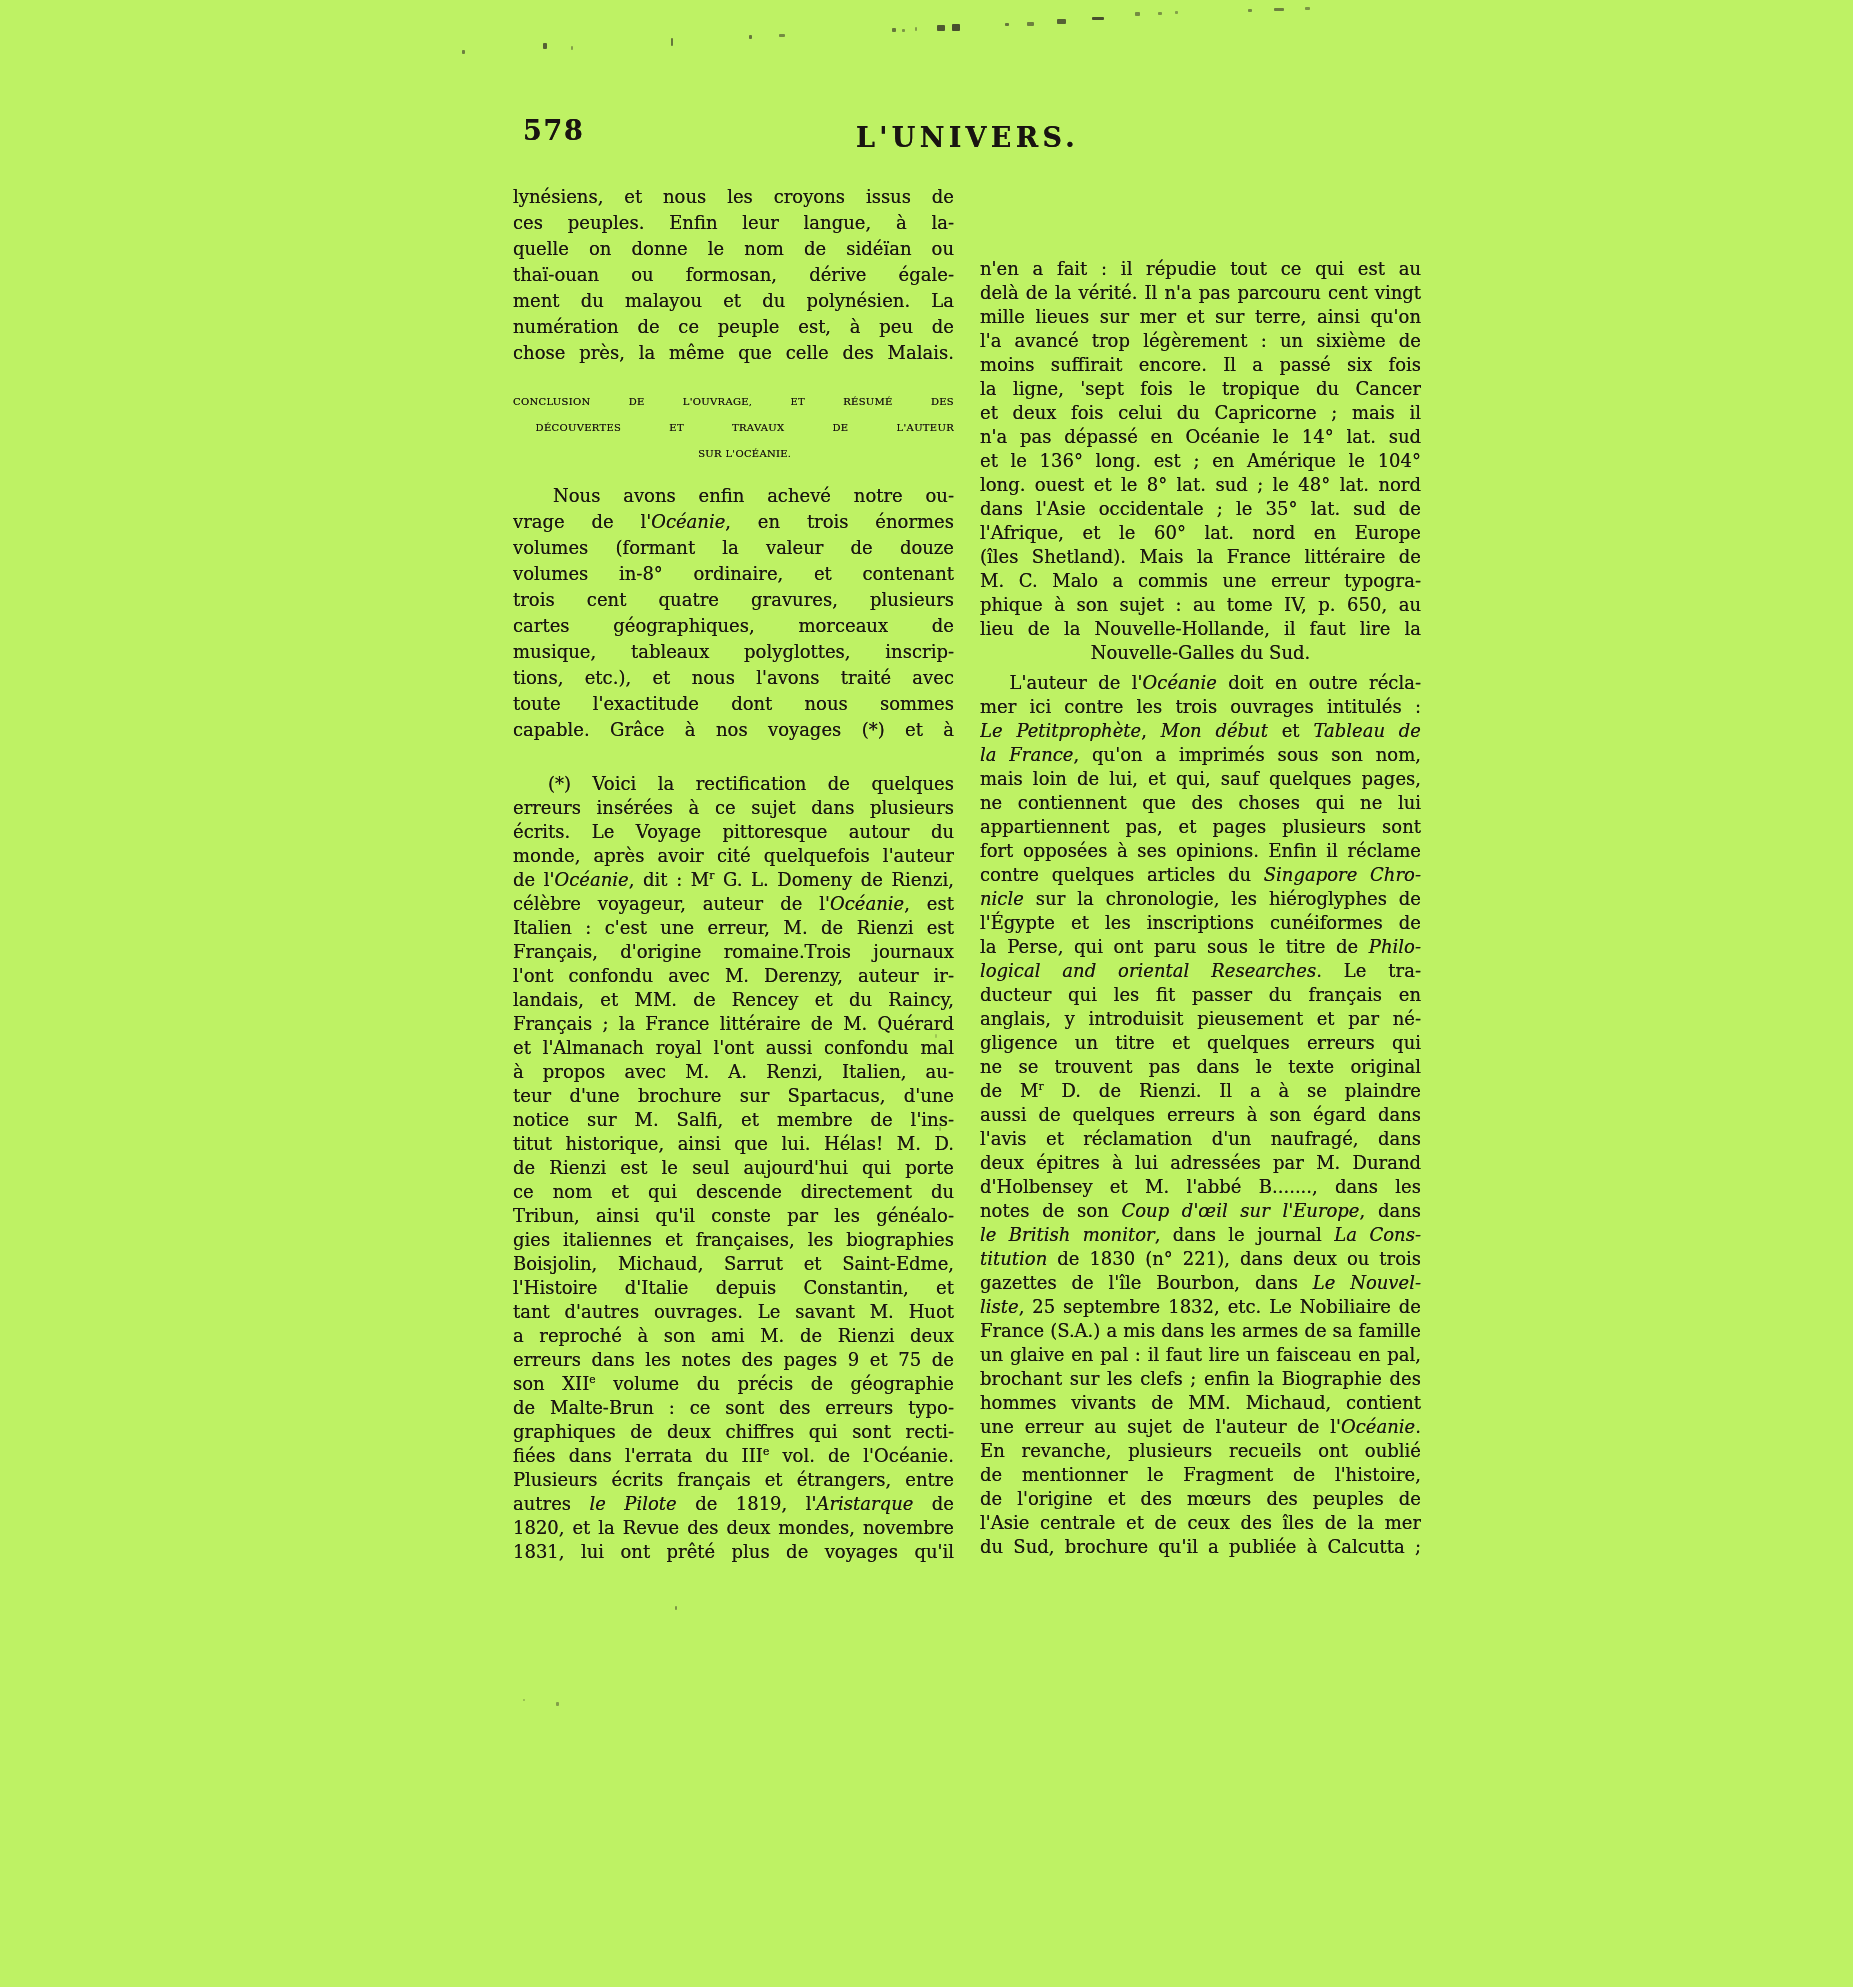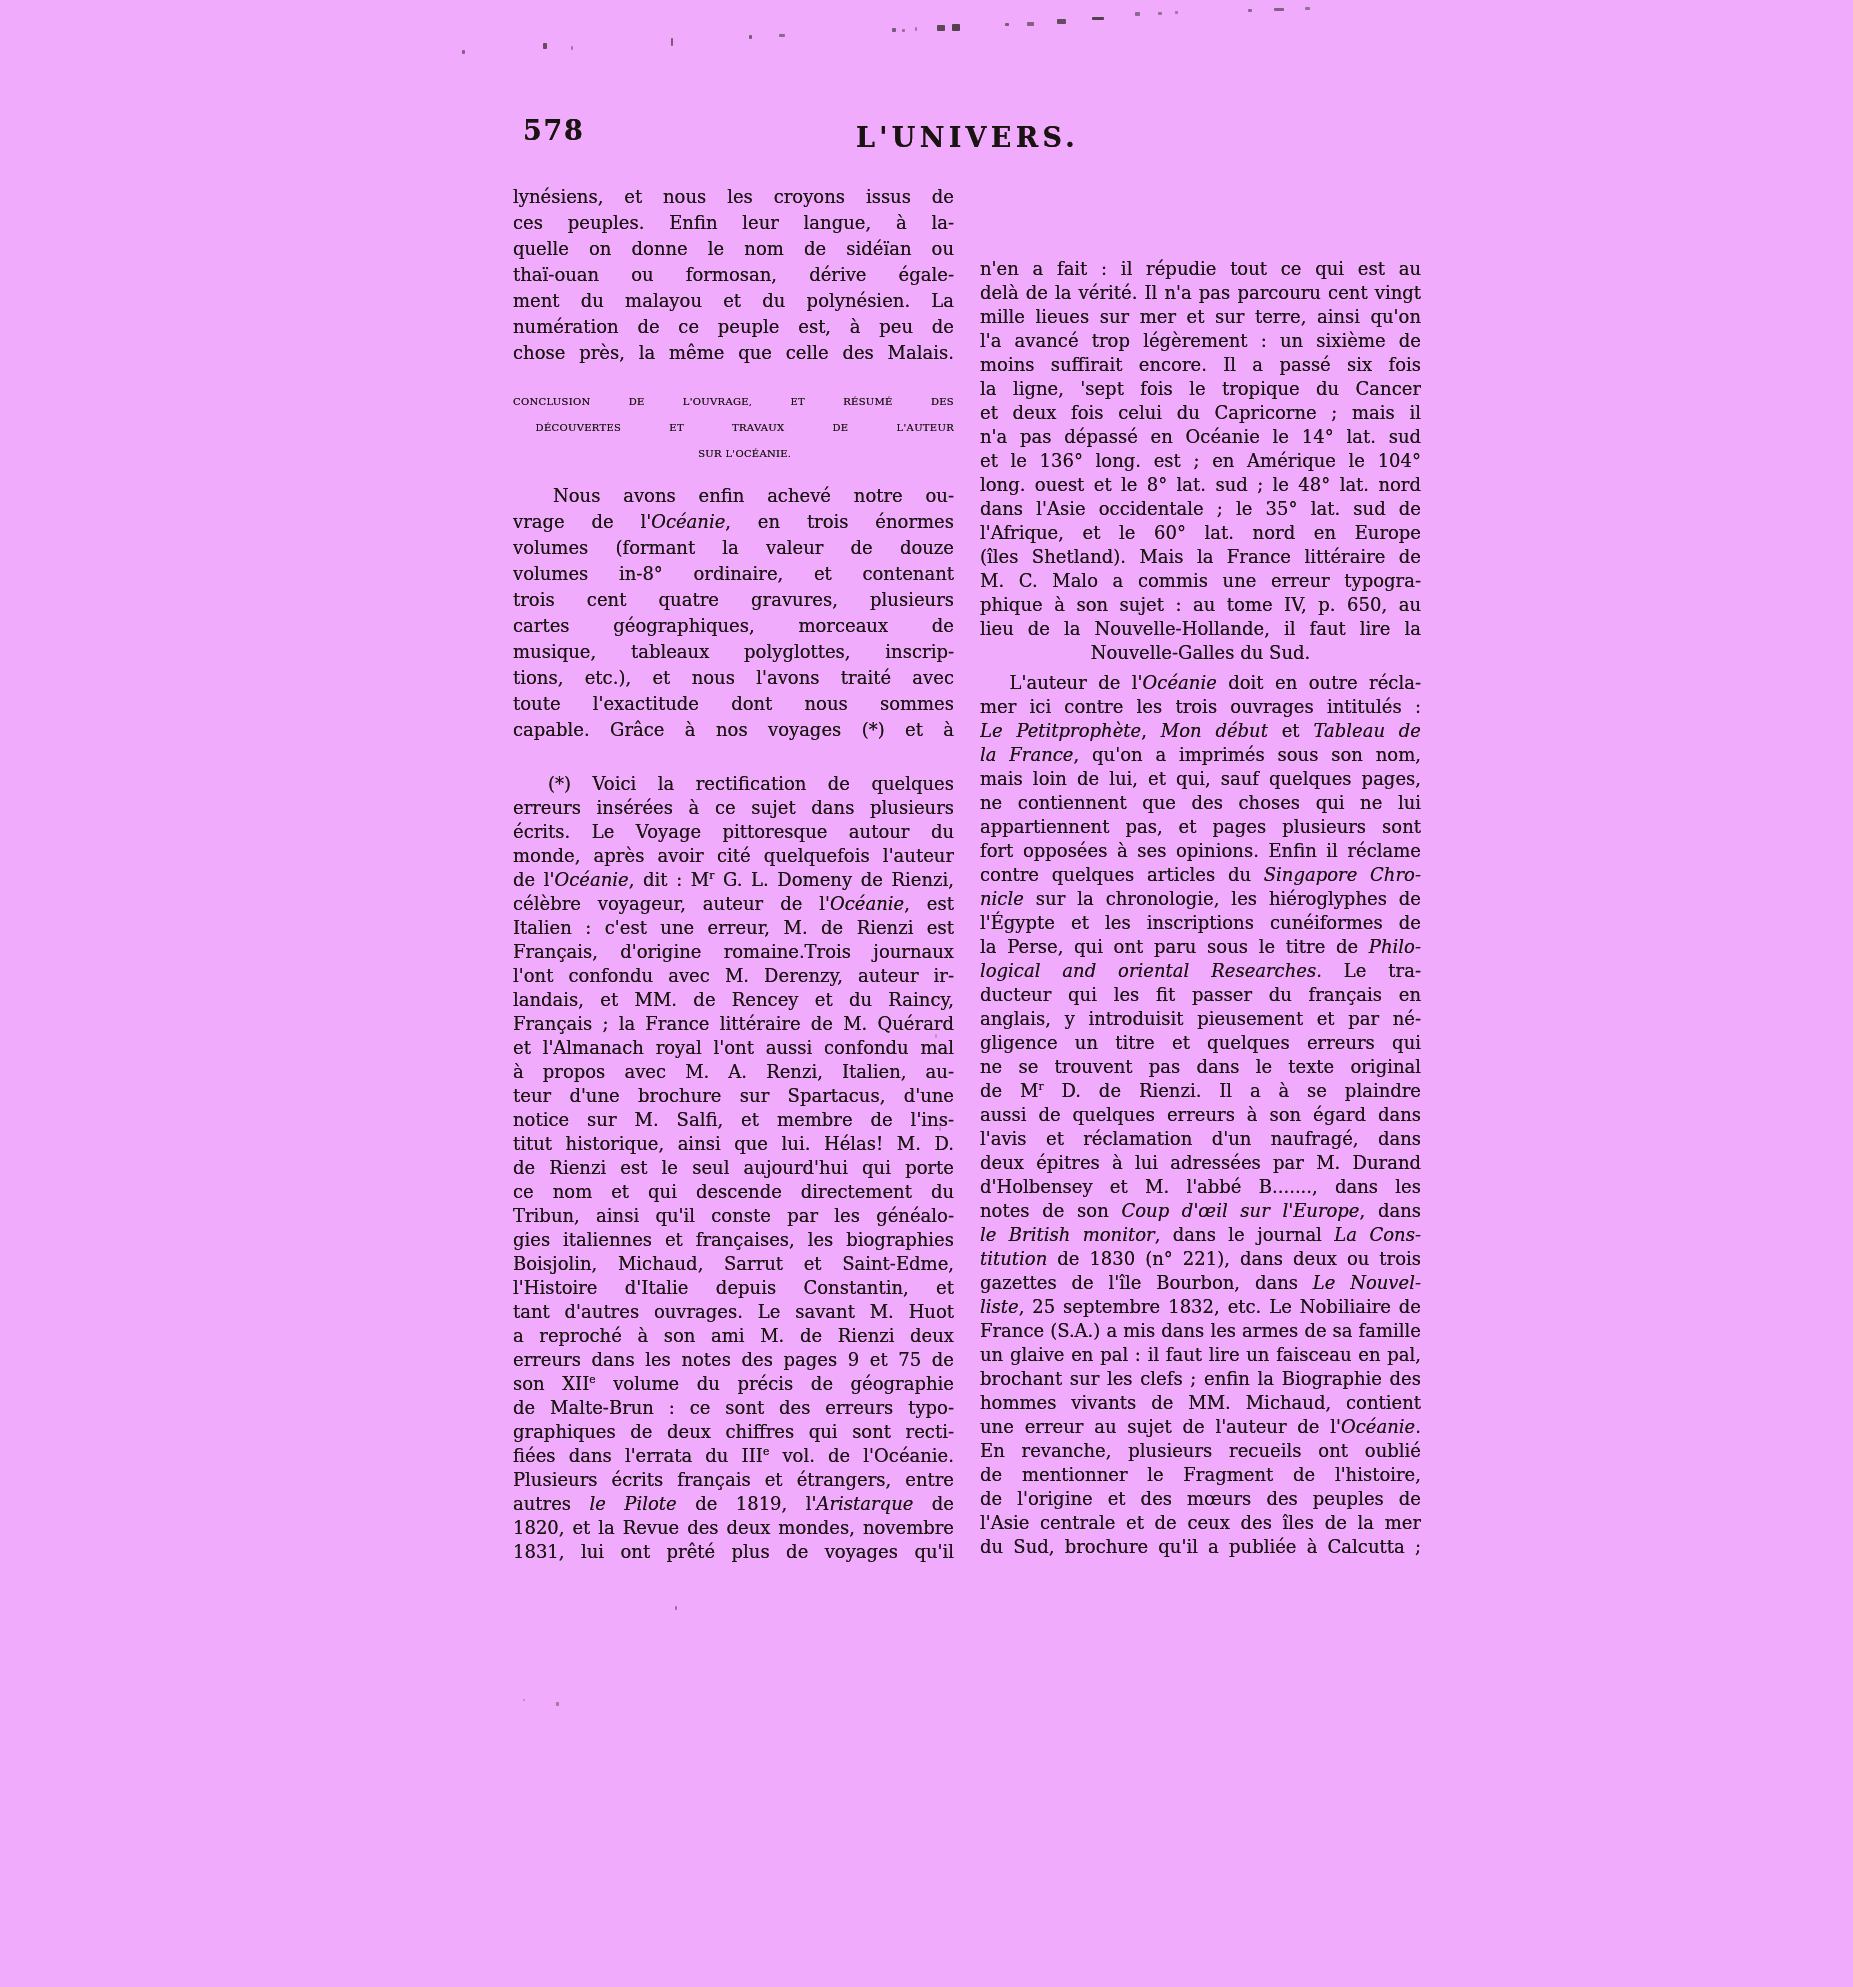--- a/index.html
+++ b/index.html
@@ -1,20 +1,20 @@
 <!DOCTYPE html>
 <html style="font-size:14px"><head>
 <meta charset="utf-8">
 <style>
   html, body { margin: 0; padding: 0; background: #ffffff; }
   .page {
     position: relative;
     width: 1854px;
     height: 1988px;
-    background: #f0abfc;
+    background: #bef264;
     overflow: hidden;
     font-family: "DejaVu Serif", serif;
     color: #191411;
   }
   .block { position: absolute; }
   .line {
     text-align: justify;
     overflow: hidden;
     text-shadow: 0 0 0.5px rgba(25,18,12,0.75);
   }

